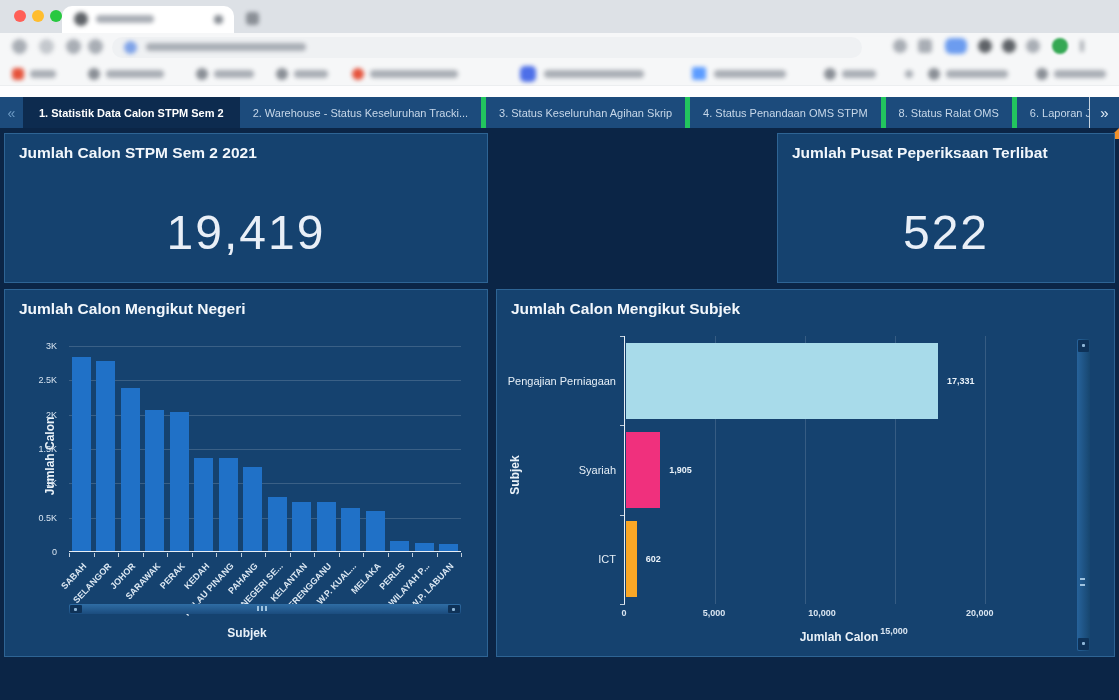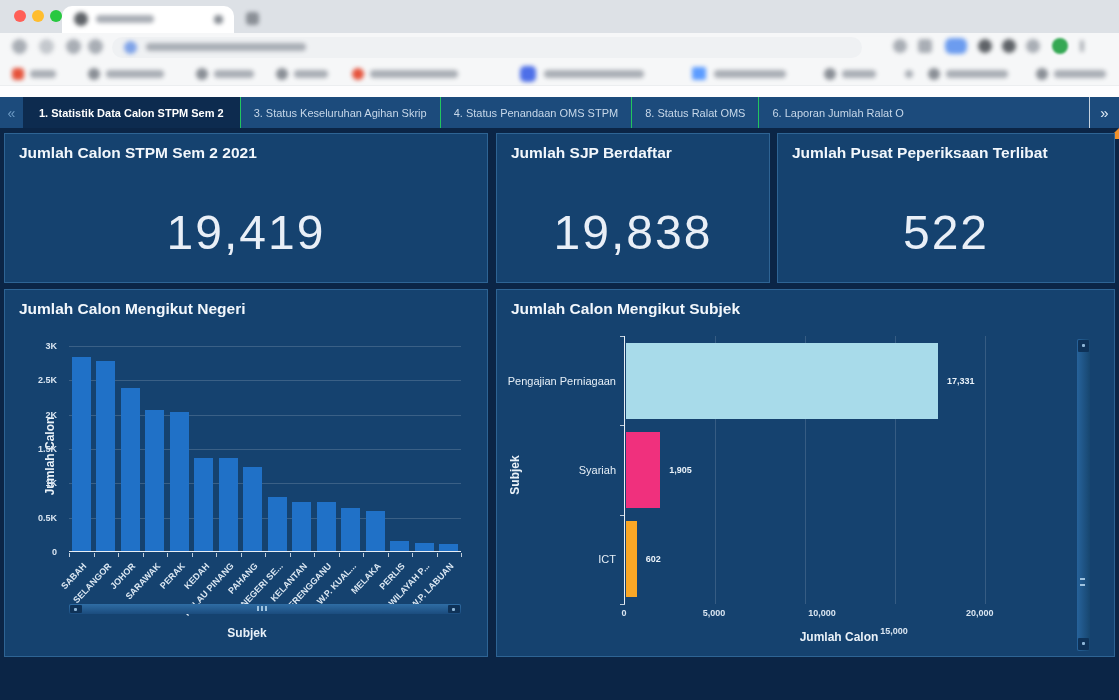--- a/index.html
+++ b/index.html
@@ -16,34 +16,34 @@
   .omni{position:absolute;left:112px;top:4px;width:750px;height:21px;border-radius:11px;background:#EFF1F3;}
   .bookbar{position:absolute;left:0;top:61px;width:1119px;height:25px;background:#F6F7F8;border-bottom:1px solid #ECEEF0;}
   .whitegap{position:absolute;left:0;top:86px;width:1119px;height:11px;background:#FDFDFE;}
 
   
   .dash-tabbar{position:absolute;left:0;top:97px;width:1119px;height:31px;background:#1C4B7C;display:flex;align-items:stretch;}
   .chev-left{width:23px;display:flex;align-items:center;justify-content:center;color:#6E9BC5;font-size:14px;}
   .dtabs{flex:1;display:flex;overflow:hidden;white-space:nowrap;}
   .dtab{flex:0 0 auto;display:flex;align-items:center;padding:0 13px;font-size:11px;color:#C6D7E9;}
   .dtab.active{background:#0D2B4F;color:#FFFFFF;font-weight:bold;padding:0 16px;}
-  .dtab.sep{border-left:1px solid #22c55e;}
+  .dtab.sep{border-left:5px solid #22c55e;}
   .chev-right{width:30px;display:flex;align-items:center;justify-content:center;color:#E3EEF8;font-size:15px;border-left:1px solid rgba(255,255,255,0.75);}
   .corner-alert{position:absolute;right:0;top:128px;width:0;height:0;border-right:11px solid #F2912B;border-top:11px solid transparent;}
 
   
   .panel{position:absolute;background:#15426F;border:1px solid #2E6494;}
   .kpi-title,.chart-title{position:absolute;left:14px;top:10px;font-size:15.5px;font-weight:600;color:#F2F7FC;}
   .kpi-value{position:absolute;left:0;right:0;top:48px;bottom:0;display:flex;align-items:center;justify-content:center;
              font-size:48px;letter-spacing:2px;color:#E9EFF7;}
 
   
   .grid-h{position:absolute;left:0;right:0;height:1px;background:rgba(255,255,255,0.16);}
   .grid-v{position:absolute;top:0;bottom:0;width:1px;background:rgba(255,255,255,0.14);}
-  .ytick{position:absolute;right:6px;font-size:9px;font-weight:bold;color:#D9E5F1;}
+  .ytick{position:absolute;right:6px;font-size:9px;font-weight:normal;color:#D9E5F1;}
   .xtick-lab{position:absolute;font-size:9px;font-weight:bold;color:#D9E5F1;}
   .axis-title{position:absolute;font-size:12px;font-weight:bold;color:#E9F1F8;}
 
   
   .negeri-plot{position:absolute;left:64px;top:56px;width:392px;height:206px;border-bottom:1px solid #E8EEF4;}
   .nbar{position:absolute;bottom:0;width:19px;background:#2071C7;}
   .ntick{position:absolute;width:1px;height:4px;background:rgba(233,240,248,0.8);}
   .nxlab{position:absolute;font-size:9px;font-weight:bold;color:#DCE8F3;transform-origin:100% 0;transform:rotate(-47deg);white-space:nowrap;}
   .hscroll{position:absolute;left:64px;top:314px;width:392px;height:10px;background:linear-gradient(#2F6DA4,#1B4C7E);border-radius:2px;}
   .hs-btn{position:absolute;top:1px;width:12px;height:8px;background:#0E3258;border-radius:1px;}
@@ -120,36 +120,33 @@
     <span class="blob circ" style="left:1036px;top:7px;width:12px;height:12px;background:#8A8F96"></span>
     <span class="blob" style="left:1054px;top:9px;width:52px;height:8px"></span>
   </div>
 
   <div class="whitegap"></div>
 
   <div class="dash-tabbar">
     <div class="chev-left">«</div>
     <div class="dtabs">
         <div class="dtab active">1. Statistik Data Calon STPM Sem 2</div>
+        <div class="dtab">2. Warehouse - Status Keseluruhan Tracki...</div>
         <div class="dtab sep">3. Status Keseluruhan Agihan Skrip</div>
         <div class="dtab sep">4. Status Penandaan OMS STPM</div>
         <div class="dtab sep">8. Status Ralat OMS</div>
         <div class="dtab sep">6. Laporan Jumlah Ralat O</div>
       </div>
     <div class="chev-right">»</div>
   </div>
   <div class="corner-alert"></div>
 
   <div class="panel" style="left:4px;top:133px;width:484px;height:150px">
     <div class="kpi-title">Jumlah Calon STPM Sem 2 2021</div>
     <div class="kpi-value">19,419</div>
-  </div>
-  <div class="panel" style="left:496px;top:133px;width:274px;height:150px">
-    <div class="kpi-title">Jumlah SJP Berdaftar</div>
-    <div class="kpi-value">19,838</div>
   </div>
   <div class="panel" style="left:777px;top:133px;width:338px;height:150px">
     <div class="kpi-title">Jumlah Pusat Peperiksaan Terlibat</div>
     <div class="kpi-value">522</div>
   </div>
 
   <div class="panel" style="left:4px;top:289px;width:484px;height:368px">
     <div class="chart-title">Jumlah Calon Mengikut Negeri</div>
     <div class="axis-title" style="left:6px;top:159px;transform:rotate(-90deg);transform-origin:center">Jumlah Calon</div>
     <div style="position:absolute;left:0;top:56px;width:58px;height:206px" id="negeri-yticks">

